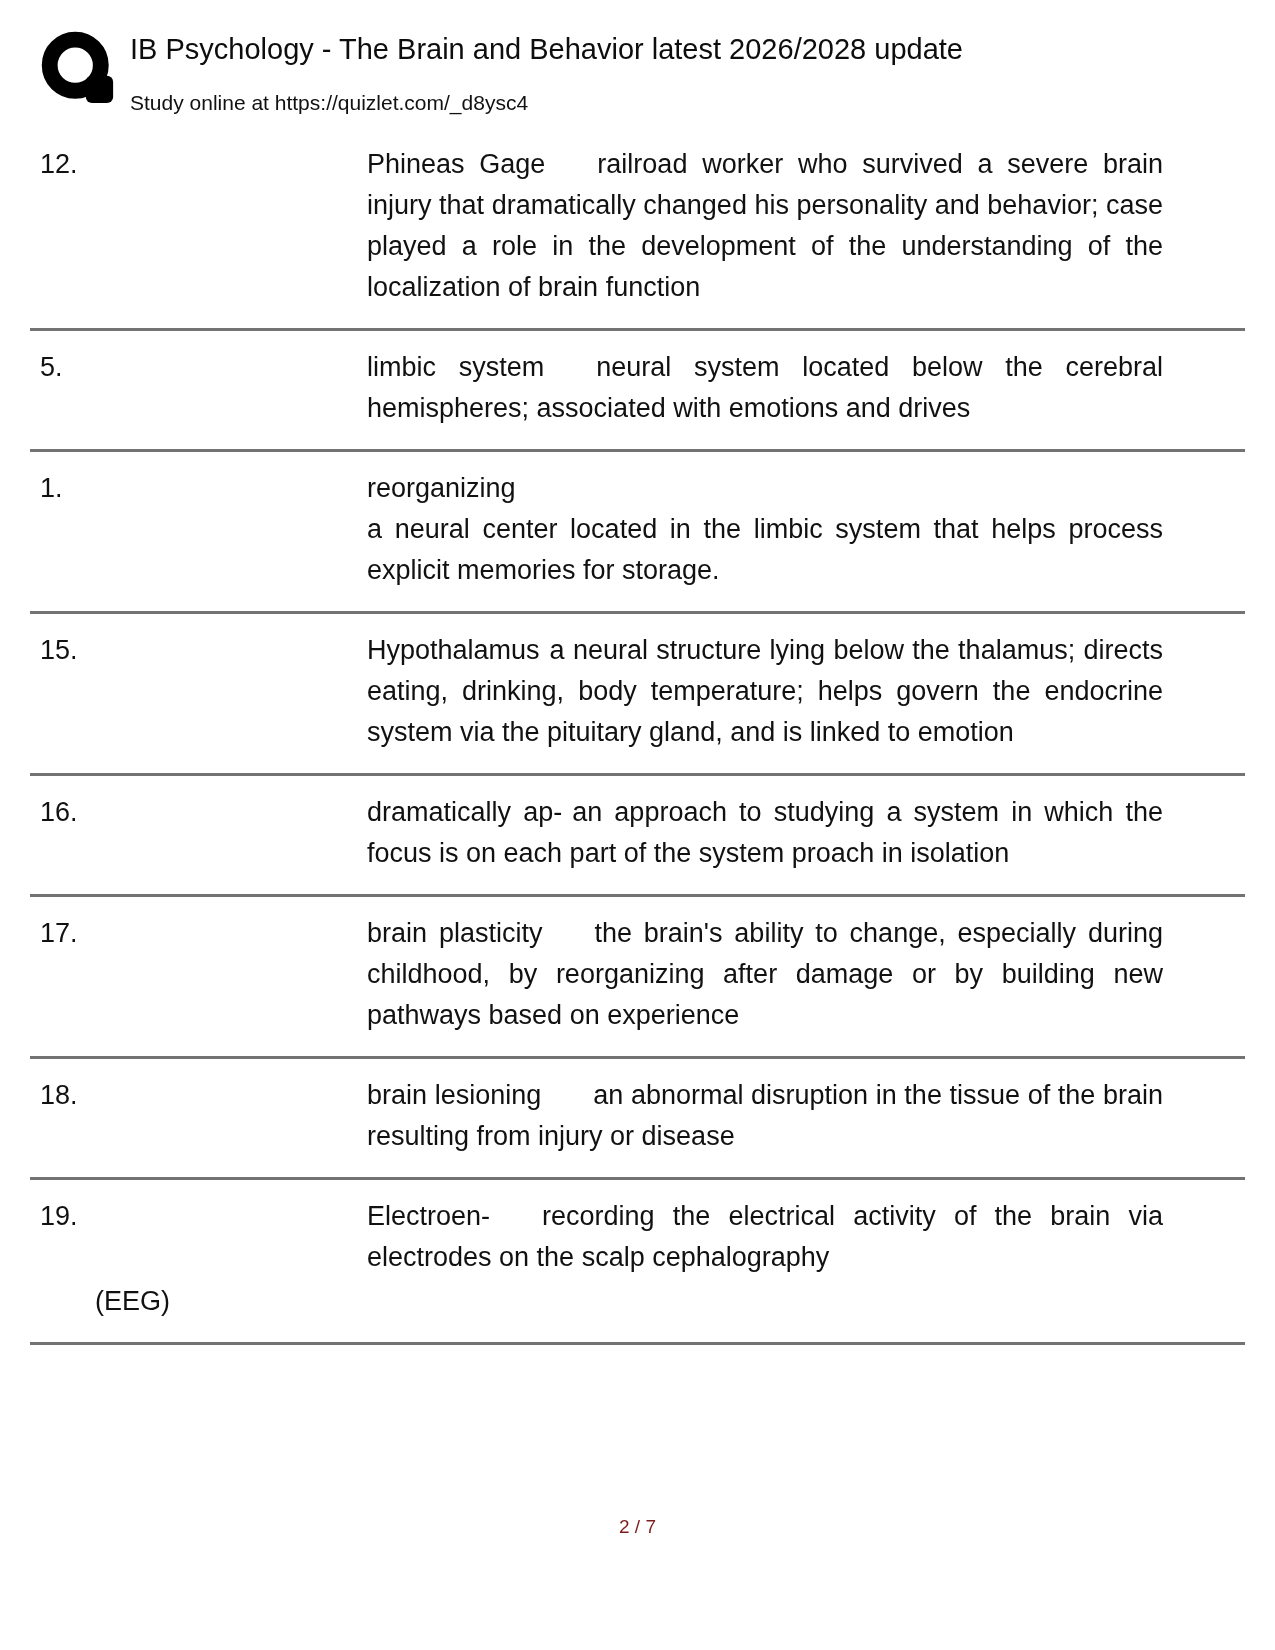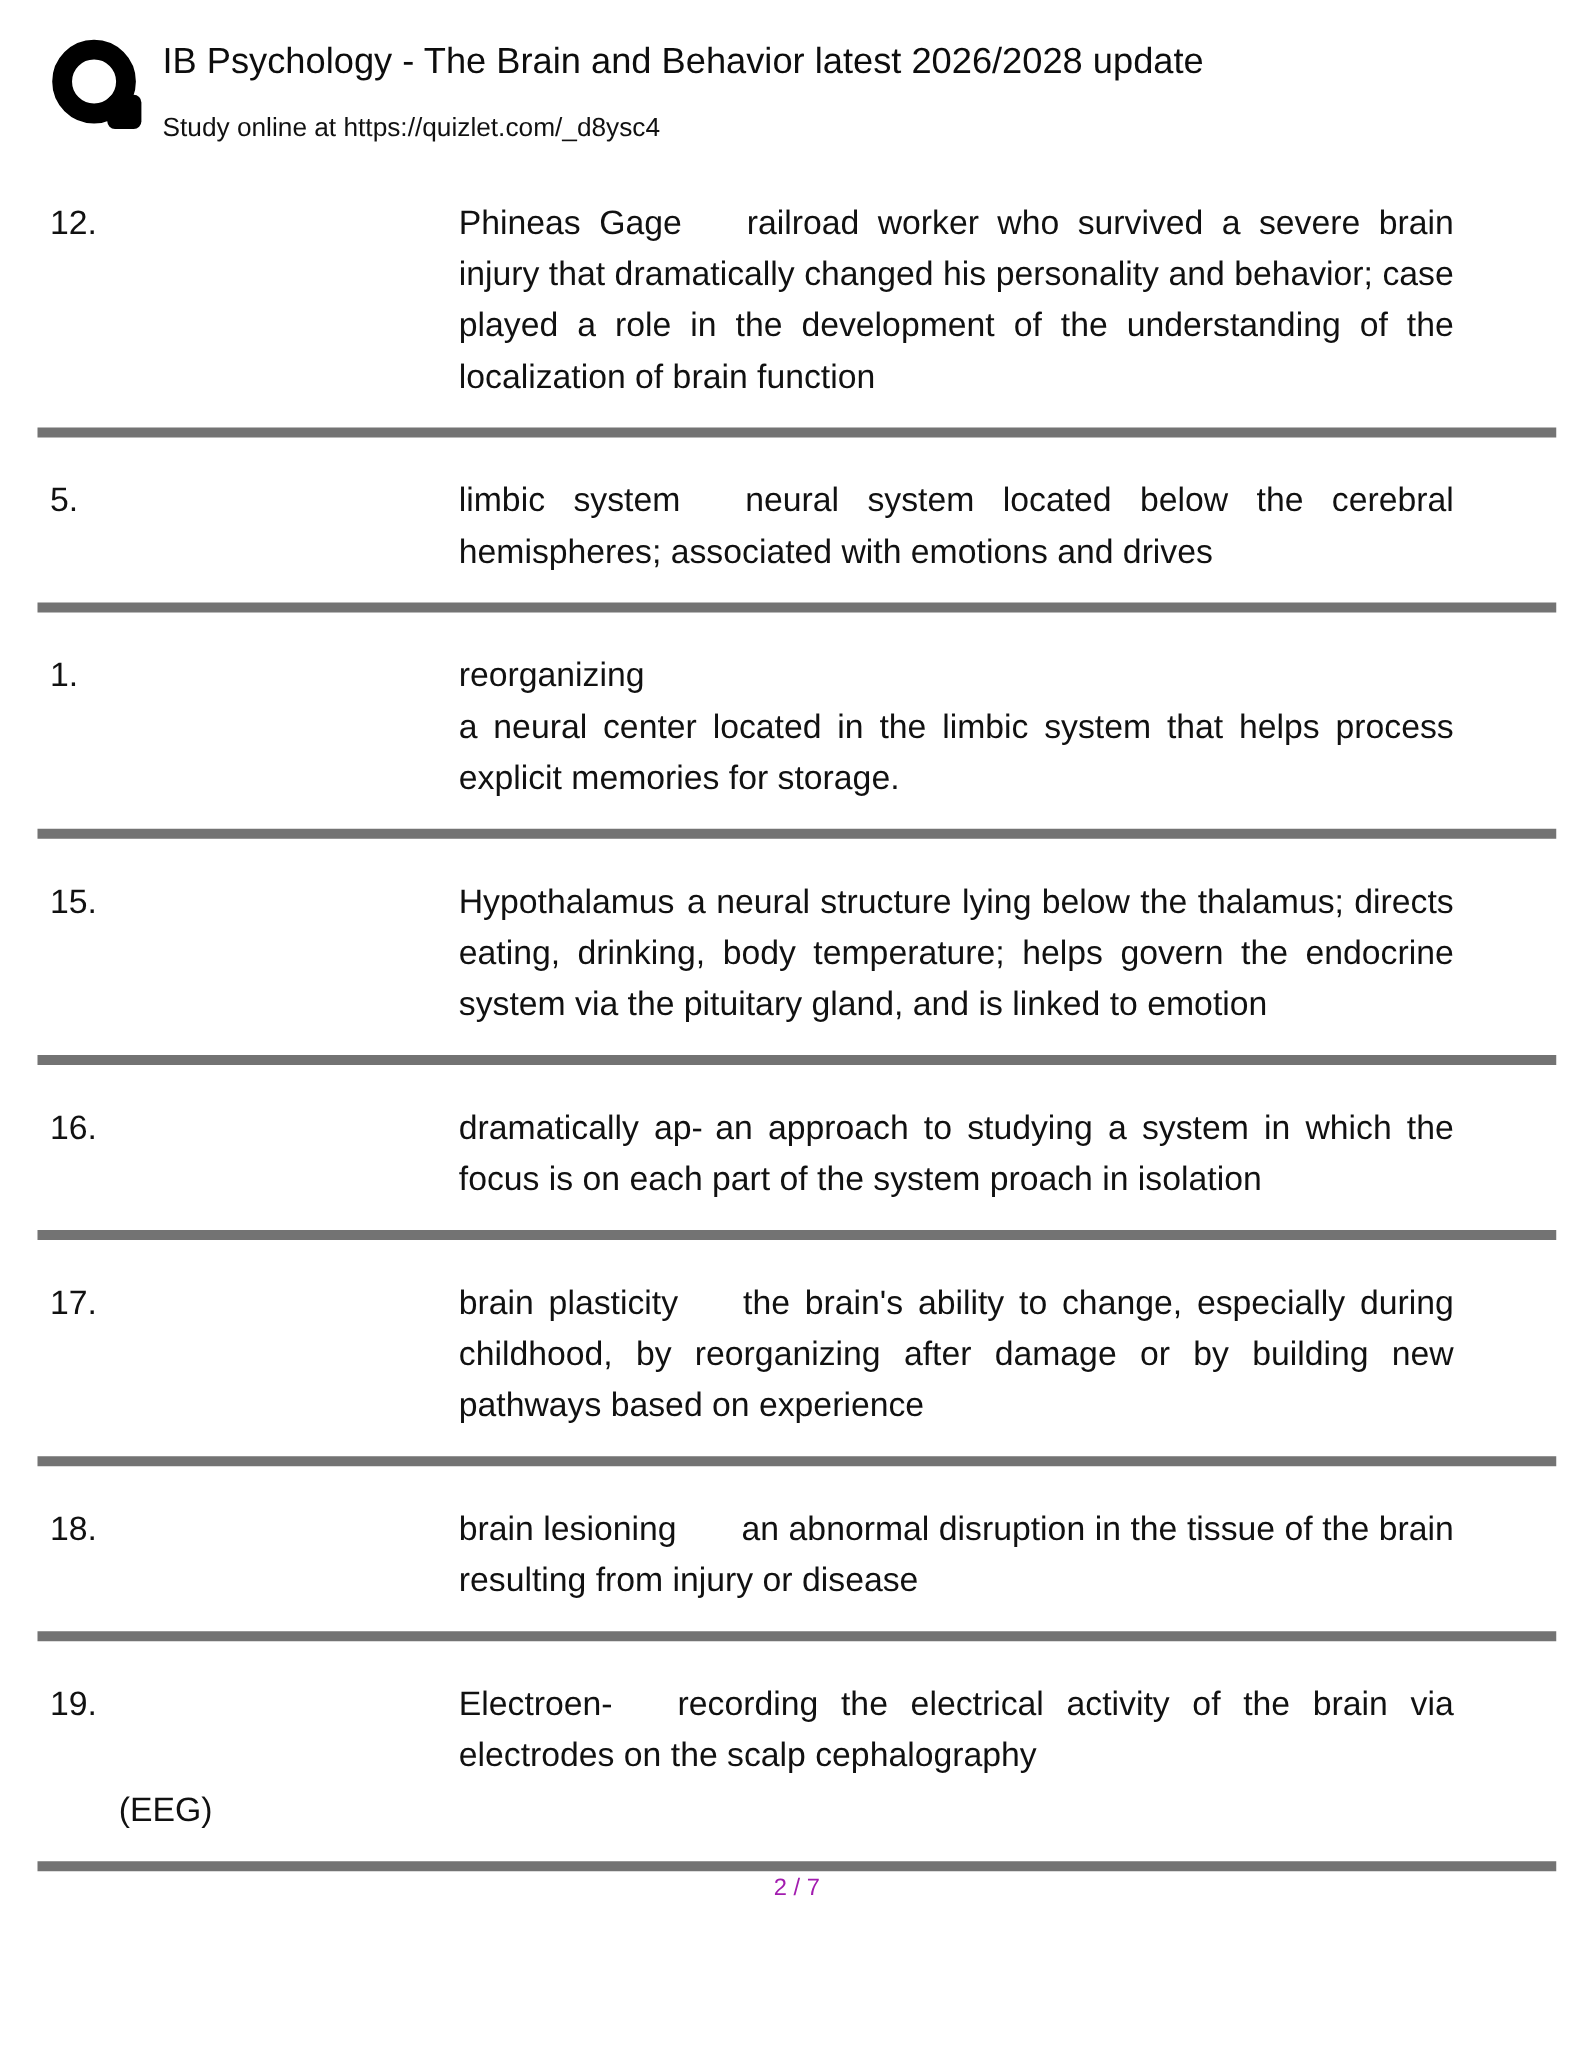--- a/index.html
+++ b/index.html
@@ -36,23 +36,23 @@
   .doc-subtitle {
     font-size: 21px;
     line-height: 30px;
     margin-top: 20px;
     color: #111;
   }
 
   
   .cards { }
   .card {
-    margin: 14px 30px;
+    margin: 0 30px;
     padding: 16px 82px 20px 10px;
-    border-bottom: 8px solid #737373;
+    border-bottom: 3px solid #737373;
     display: flex;
     align-items: flex-start;
   }
   .num {
     flex: 0 0 327px;
     width: 327px;
     font-size: 27px;
     line-height: 41px;
     color: #111;
   }
@@ -79,25 +79,25 @@
   }
   
   .v-space .tab { width: 10px; }
   
   .v-block .term { display: block; }
 
   
   .footer {
     position: absolute;
     left: 0;
-    bottom: 128px;
+    bottom: 112px;
     width: 100%;
     text-align: center;
     font-size: 19px;
-    color: #a21caf;
+    color: #7f1d1d;
   }
 </style>
 </head>
 <body>
 
 <div class="header">
   <div class="logo-wrap">
     <svg viewBox="0 0 84 88" width="74" height="78" aria-hidden="true">
       <circle cx="40" cy="42" r="29" fill="none" stroke="#000000" stroke-width="18"></circle>
       <rect x="52" y="54" width="31" height="31" rx="7" fill="#000000"></rect>

